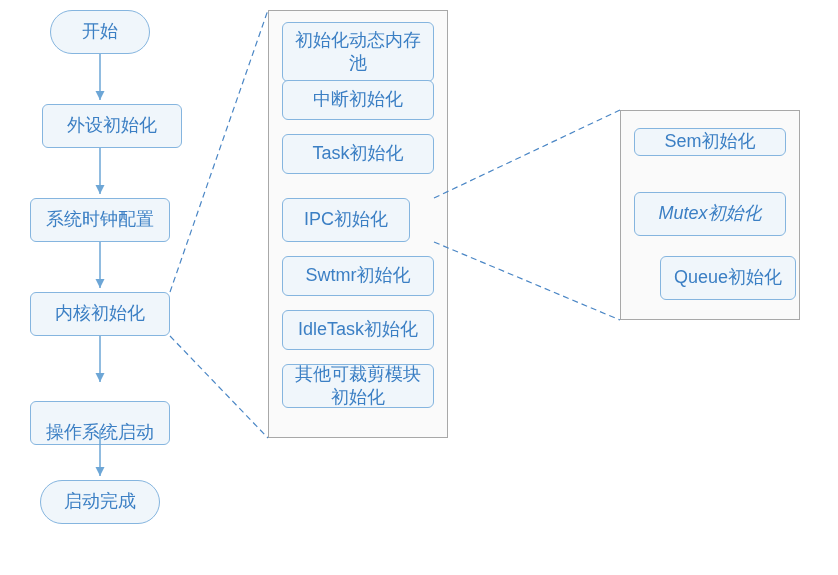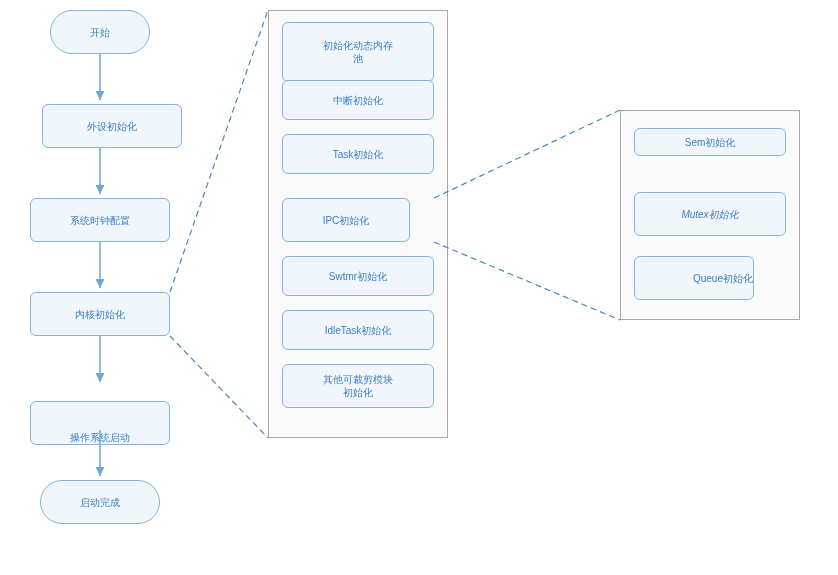--- a/index.html
+++ b/index.html
@@ -11,21 +11,21 @@
       position: relative;
     }
     .node {
       position: absolute;
       background: #f0f6fb;
       border: 1px solid #85b5df;
       border-radius: 6px;
       display: flex;
       align-items: center;
       justify-content: center;
-      font-size: 10px;
+      font-size: 18px;
       color: #3b7fc4;
       text-align: center;
       line-height: 1.3;
     }
     .node.terminal {
       border-radius: 22px;
     }
     .container-box {
       position: absolute;
       border: 1px solid #a8a8a8;
@@ -92,21 +92,21 @@
 </div>
 
 <div class="container-box" style="left:620px; top:110px; width:180px; height:210px;"></div>
 
 <div class="node" style="left:634px; top:128px; width:152px; height:28px;">
   <span>Sem初始化</span>
 </div>
 <div class="node" style="left:634px; top:192px; width:152px; height:44px;font-style:italic;">
   <span>Mutex初始化</span>
 </div>
-<div class="node" style="left:634px; top:256px; width:120px; height:44px;justify-content:flex-end;">
+<div class="node" style="left:660px; top:256px; width:136px; height:44px;">
   <span>Queue初始化</span>
 </div>
 
 <svg class="overlay">
   <defs>
     <marker id="arrowhead" markerWidth="8" markerHeight="8" refX="6" refY="3" orient="auto">
       <path d="M0,0 L6,3 L0,6 Z" fill="#6da6d6"></path>
     </marker>
   </defs>
   <line x1="100" y1="54" x2="100" y2="100" stroke="#6da6d6" stroke-width="1.5" marker-end="url(#arrowhead)"></line>

